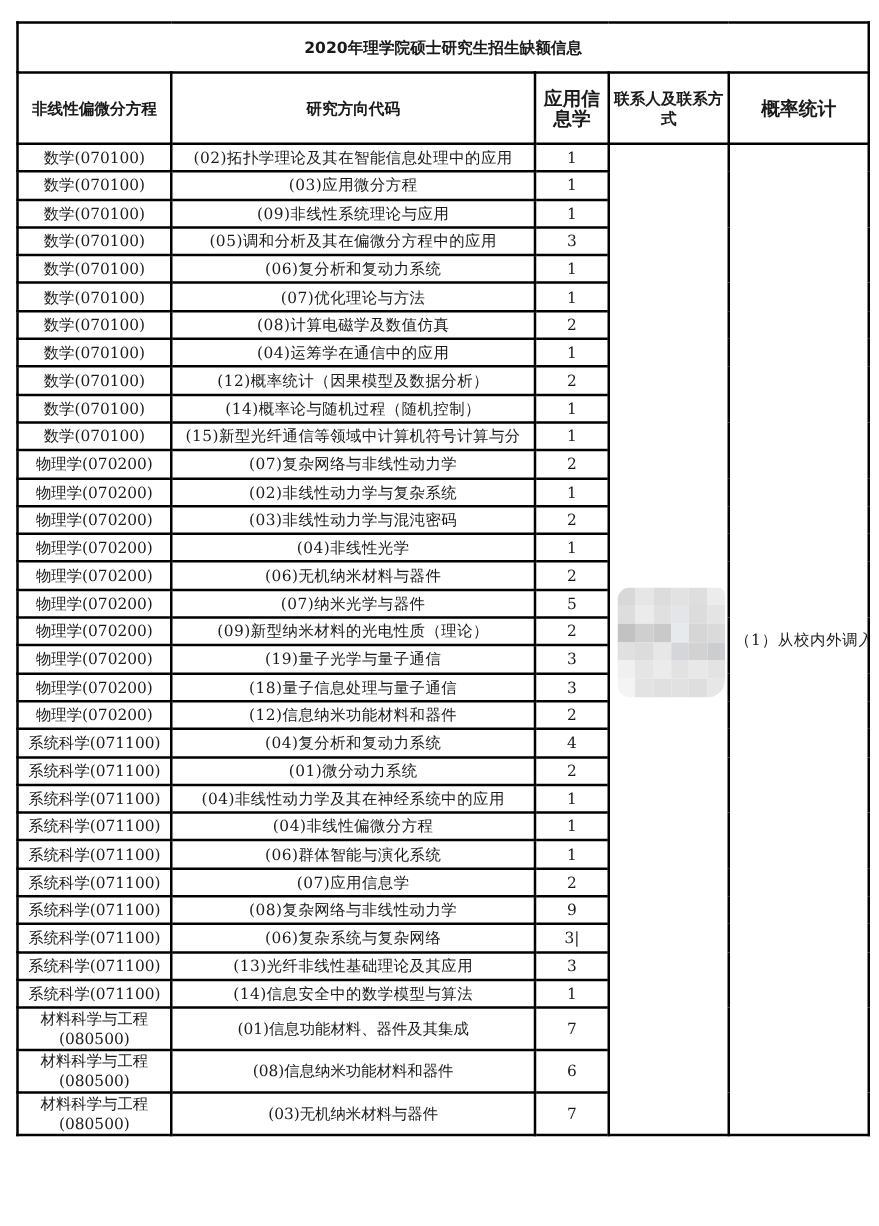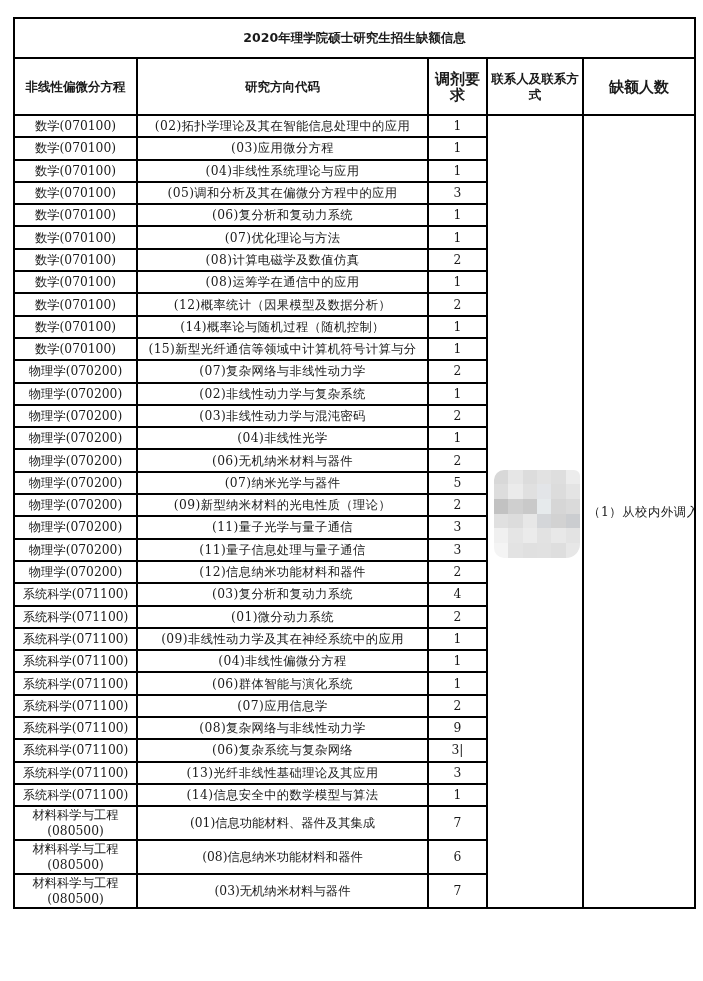--- a/index.html
+++ b/index.html
@@ -37,23 +37,23 @@
     <col style="width:96px">
     <col style="width:112px">
   </colgroup>
   <tbody id="tbody">
     <tr>
       <td colspan="5" class="title-cell">2020年理学院硕士研究生招生缺额信息</td>
     </tr>
     <tr>
       <td class="hdr">非线性偏微分方程</td>
       <td class="hdr">研究方向代码</td>
-      <td class="hdr big">调剂要求</td>
+      <td class="hdr big">应用信息学</td>
       <td class="hdr">联系人及联系方式</td>
-      <td class="hdr big">缺额人数</td>
+      <td class="hdr big">概率统计</td>
     </tr>
   <tr class="r">
         <td>数学(070100)</td>
         <td class="dir">(02)拓扑学理论及其在智能信息处理中的应用</td>
         <td>1</td>
         <td rowspan="34" class="contact">
           <div class="mosaic">
             <span style="background: rgb(216, 216, 216);"></span>
             <span style="background: rgb(230, 230, 230);"></span>
             <span style="background: rgb(220, 220, 220);"></span>
@@ -94,21 +94,21 @@
         </td>
         <td rowspan="34" class="req">（1）从校内外调入调剂的考生初试成绩须达到教育部划定的第一志愿专业学科门类分数线，且需满足调入专业的报考条件和复试要求，可进行相同或相近专业调剂。相近专业是指：调入调出专业原则上属于同一学科门类、统考科目原则上相同，业务课考试科目相近。（2）符合我院调剂复试条件的报名考生，优先考虑第一志愿报考本学院的考生进入调剂复试名单。对申请我院同一专业、初试科目完全相同的调剂考生，以同一时段全国调剂系统中申请考生的初试成绩从高到低进入复试名单，复试名单人数按专业或研究方向剩余计划的110-140%确定。</td>
       </tr>
       <tr class="r">
         <td>数学(070100)</td>
         <td class="dir">(03)应用微分方程</td>
         <td>1</td>
       </tr>
       <tr class="r">
         <td>数学(070100)</td>
-        <td class="dir">(04)非线性系统理论与应用</td>
+        <td class="dir">(09)非线性系统理论与应用</td>
         <td>1</td>
       </tr>
       <tr class="r">
         <td>数学(070100)</td>
         <td class="dir">(05)调和分析及其在偏微分方程中的应用</td>
         <td>3</td>
       </tr>
       <tr class="r">
         <td>数学(070100)</td>
         <td class="dir">(06)复分析和复动力系统</td>
@@ -119,21 +119,21 @@
         <td class="dir">(07)优化理论与方法</td>
         <td>1</td>
       </tr>
       <tr class="r">
         <td>数学(070100)</td>
         <td class="dir">(08)计算电磁学及数值仿真</td>
         <td>2</td>
       </tr>
       <tr class="r">
         <td>数学(070100)</td>
-        <td class="dir">(08)运筹学在通信中的应用</td>
+        <td class="dir">(04)运筹学在通信中的应用</td>
         <td>1</td>
       </tr>
       <tr class="r">
         <td>数学(070100)</td>
         <td class="dir">(12)概率统计（因果模型及数据分析）</td>
         <td>2</td>
       </tr>
       <tr class="r">
         <td>数学(070100)</td>
         <td class="dir">(14)概率论与随机过程（随机控制）</td>
@@ -176,46 +176,46 @@
         <td class="dir">(07)纳米光学与器件</td>
         <td>5</td>
       </tr>
       <tr class="r">
         <td>物理学(070200)</td>
         <td class="dir">(09)新型纳米材料的光电性质（理论）</td>
         <td>2</td>
       </tr>
       <tr class="r">
         <td>物理学(070200)</td>
-        <td class="dir">(11)量子光学与量子通信</td>
-        <td>3</td>
-      </tr>
-      <tr class="r">
-        <td>物理学(070200)</td>
-        <td class="dir">(11)量子信息处理与量子通信</td>
+        <td class="dir">(19)量子光学与量子通信</td>
+        <td>3</td>
+      </tr>
+      <tr class="r">
+        <td>物理学(070200)</td>
+        <td class="dir">(18)量子信息处理与量子通信</td>
         <td>3</td>
       </tr>
       <tr class="r">
         <td>物理学(070200)</td>
         <td class="dir">(12)信息纳米功能材料和器件</td>
         <td>2</td>
       </tr>
       <tr class="r">
         <td>系统科学(071100)</td>
-        <td class="dir">(03)复分析和复动力系统</td>
+        <td class="dir">(04)复分析和复动力系统</td>
         <td>4</td>
       </tr>
       <tr class="r">
         <td>系统科学(071100)</td>
         <td class="dir">(01)微分动力系统</td>
         <td>2</td>
       </tr>
       <tr class="r">
         <td>系统科学(071100)</td>
-        <td class="dir">(09)非线性动力学及其在神经系统中的应用</td>
+        <td class="dir">(04)非线性动力学及其在神经系统中的应用</td>
         <td>1</td>
       </tr>
       <tr class="r">
         <td>系统科学(071100)</td>
         <td class="dir">(04)非线性偏微分方程</td>
         <td>1</td>
       </tr>
       <tr class="r">
         <td>系统科学(071100)</td>
         <td class="dir">(06)群体智能与演化系统</td>

